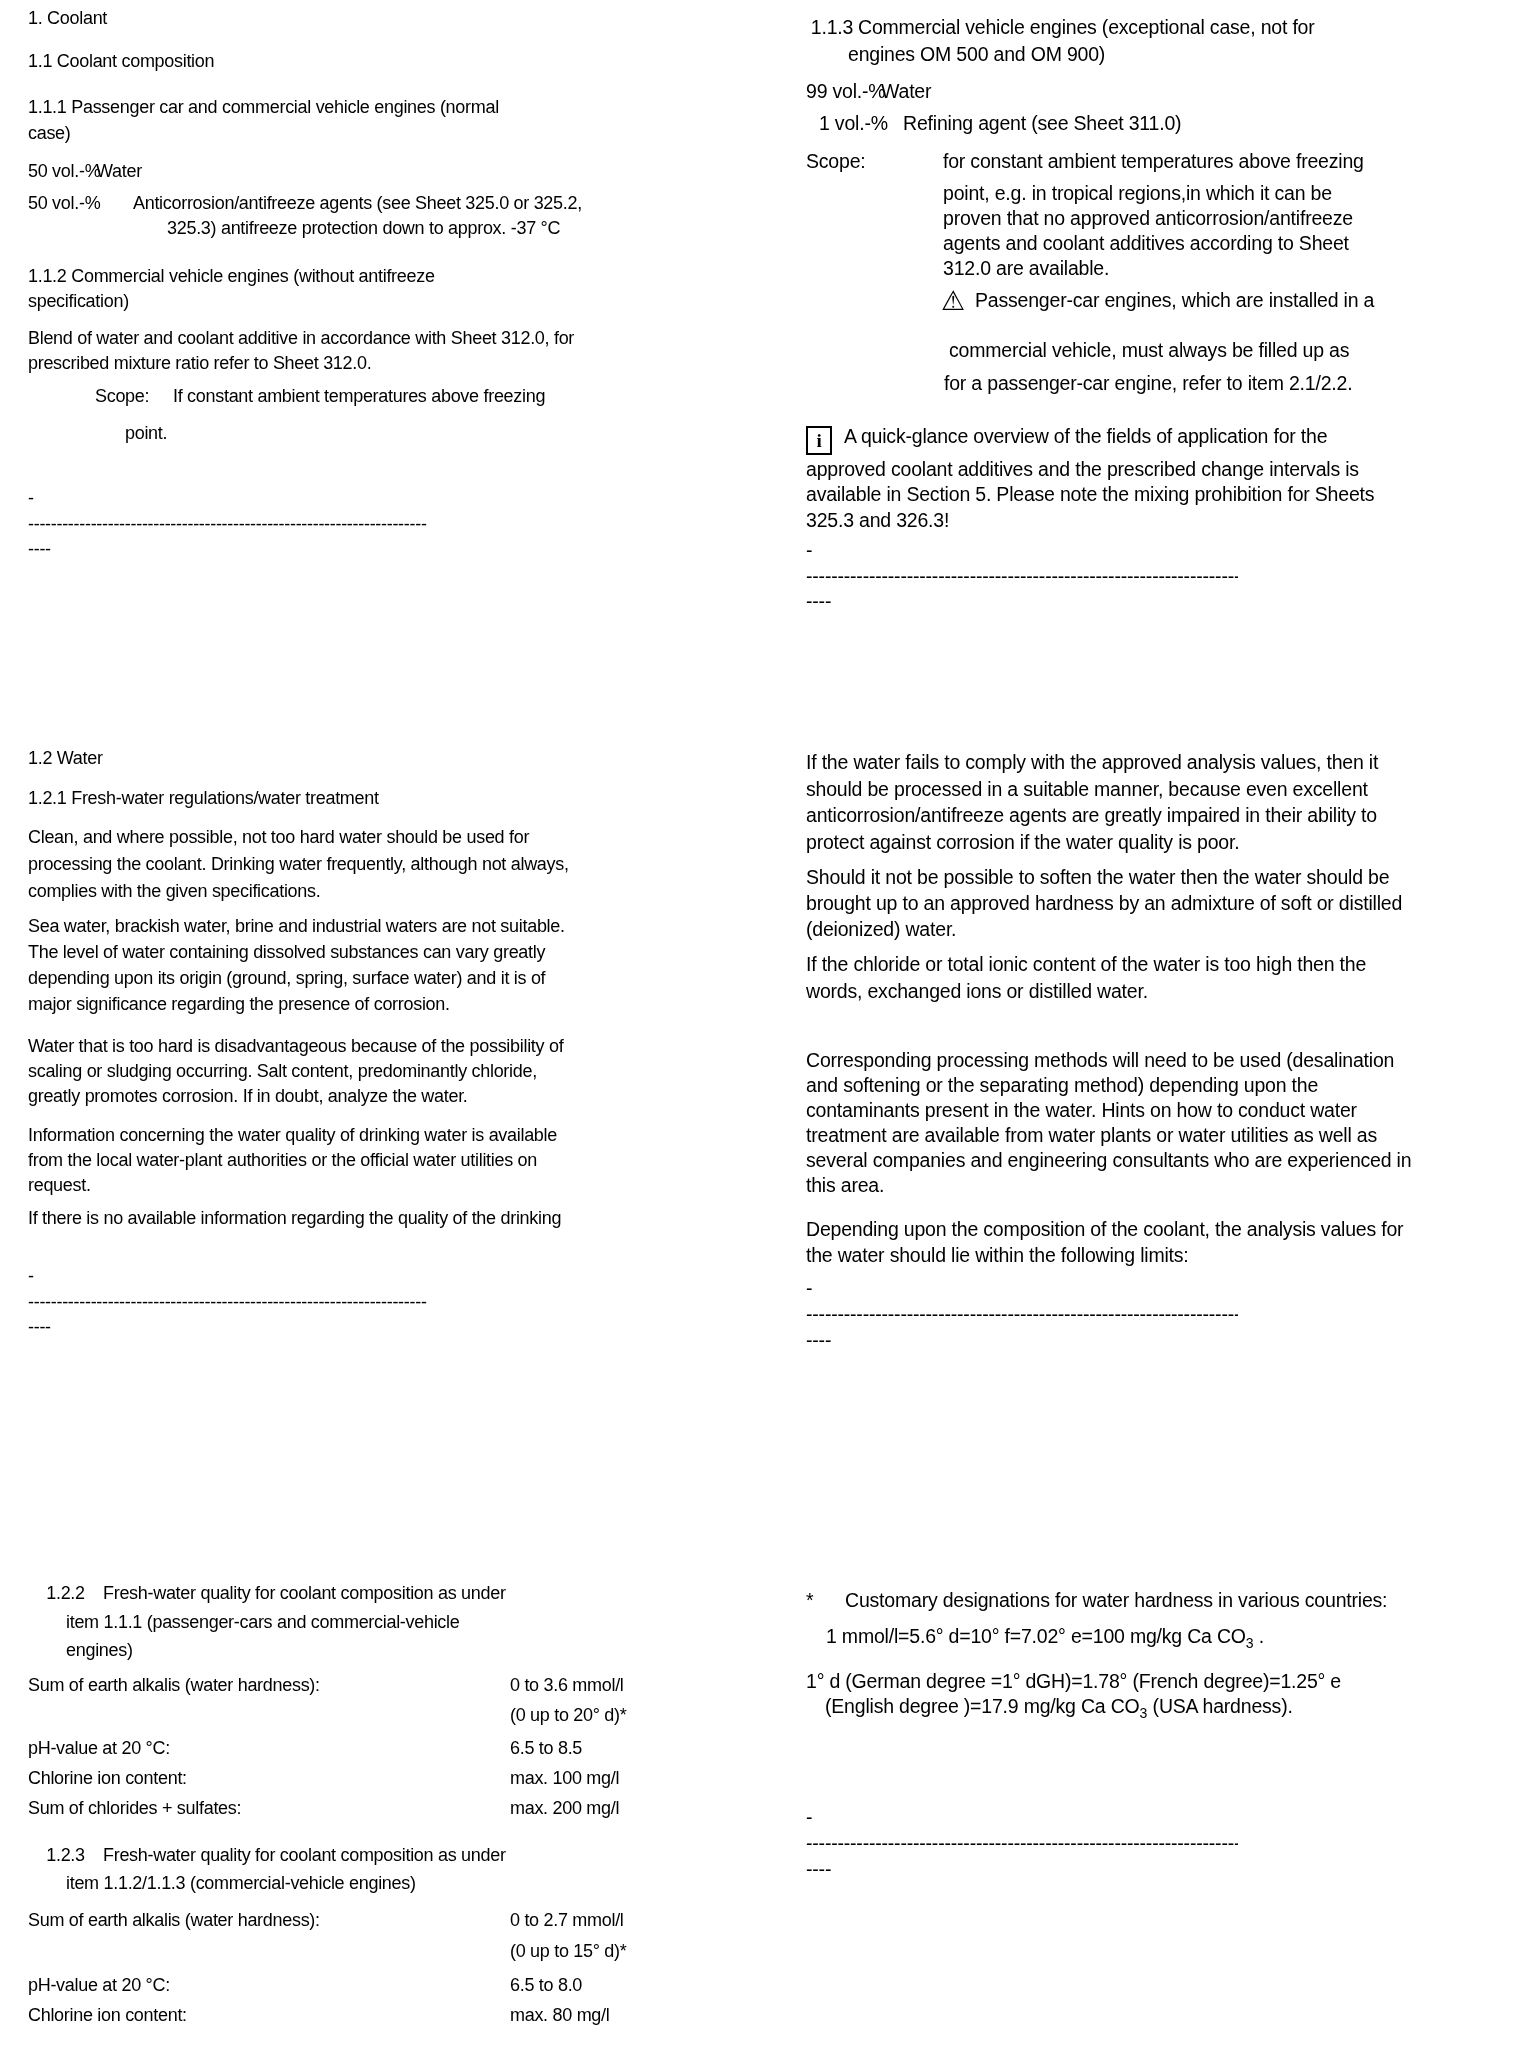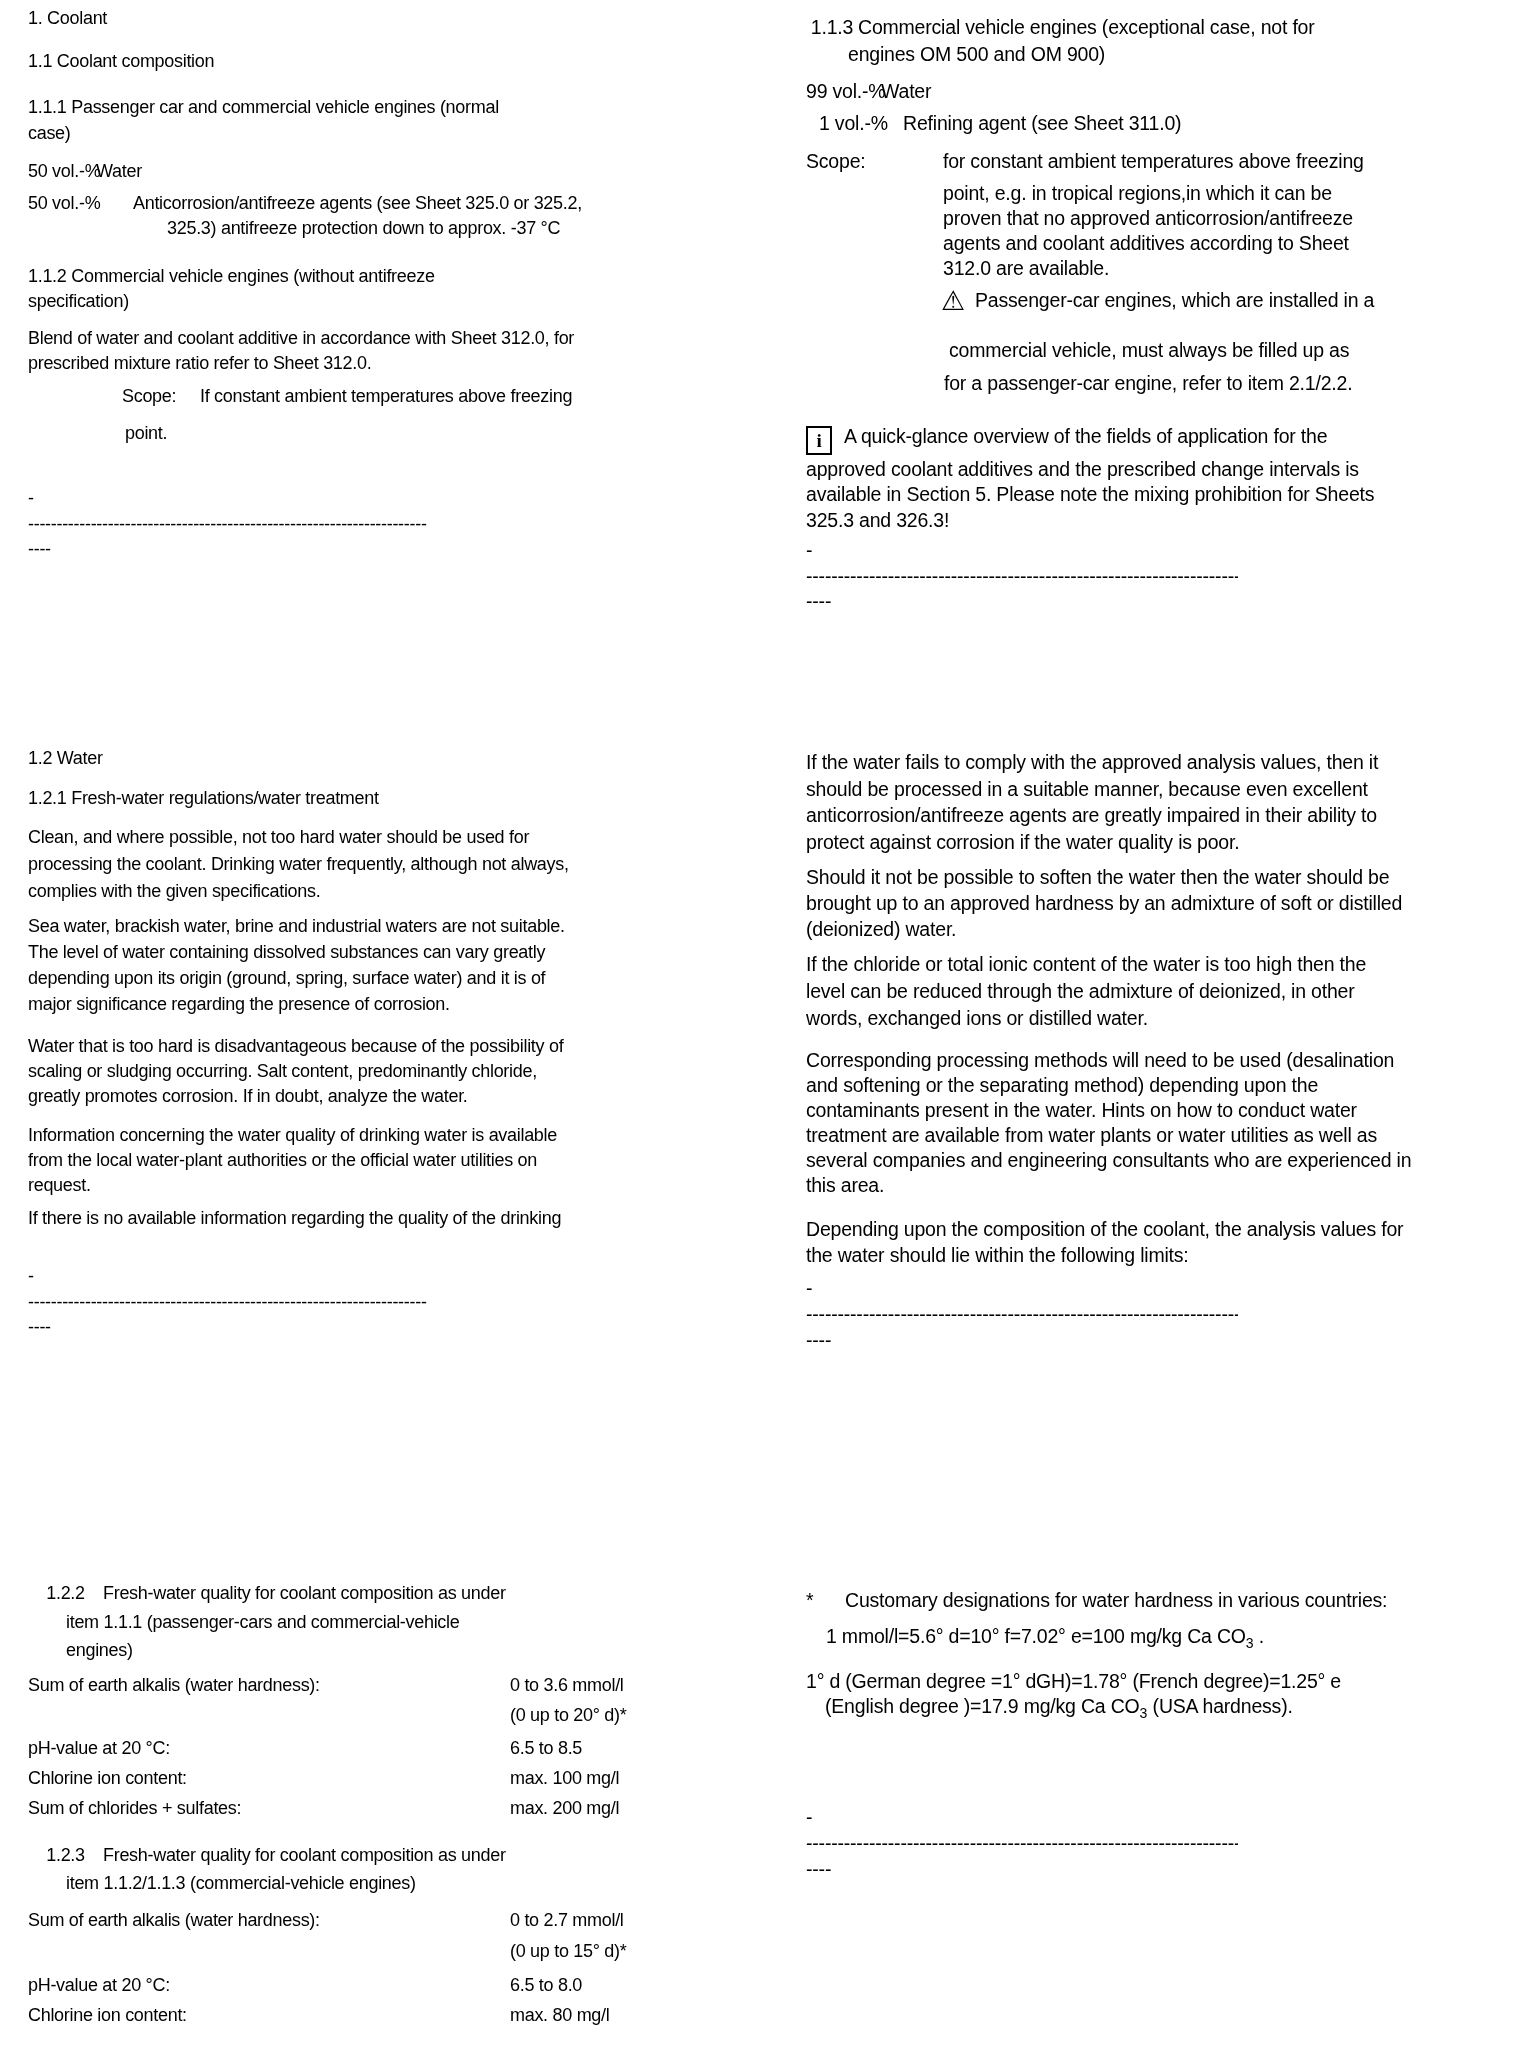--- a/index.html
+++ b/index.html
@@ -48,21 +48,21 @@
 
     <div class="blk lines" style="top:264px;line-height:25px">
         <div>1.1.2 Commercial vehicle engines (without antifreeze</div>
         <div>specification)</div>
       </div>
     <div class="blk lines" style="top:326px;line-height:25px">
         <div>Blend of water and coolant additive in accordance with Sheet 312.0, for</div>
         <div>prescribed mixture ratio refer to Sheet 312.0.</div>
       </div>
 
-    <div class="blk" style="top:384px;margin-left:94px">
+    <div class="blk" style="top:384px;margin-left:67px">
       <span class="lbl" style="width:78px">Scope:</span><span>If constant ambient temperatures above freezing</span>
     </div>
     <div class="blk" style="top:421px;margin-left:97px">point.</div>
 
     <div class="blk sep" style="top:486px;line-height:25.5px">
       <div>-</div>
       <div>----------------------------------------------------------------------</div>
       <div>----</div>
     </div>
 
@@ -206,21 +206,20 @@
         <div>anticorrosion/antifreeze agents are greatly impaired in their ability to</div>
         <div>protect against corrosion if the water quality is poor.</div>
       </div>
     <div class="blk lines" style="top:864px;line-height:26px">
         <div>Should it not be possible to soften the water then the water should be</div>
         <div>brought up to an approved hardness by an admixture of soft or distilled</div>
         <div>(deionized) water.</div>
       </div>
     <div class="blk lines" style="top:951px;line-height:27px">
         <div>If the chloride or total ionic content of the water is too high then the</div>
-        <div>level can be reduced through the admixture of deionized, in other</div>
         <div>words, exchanged ions or distilled water.</div>
       </div>
     <div class="blk lines" style="top:1048px;line-height:25px">
         <div>Corresponding processing methods will need to be used (desalination</div>
         <div>and softening or the separating method) depending upon the</div>
         <div>contaminants present in the water. Hints on how to conduct water</div>
         <div>treatment are available from water plants or water utilities as well as</div>
         <div>several companies and engineering consultants who are experienced in</div>
         <div>this area.</div>
       </div>

